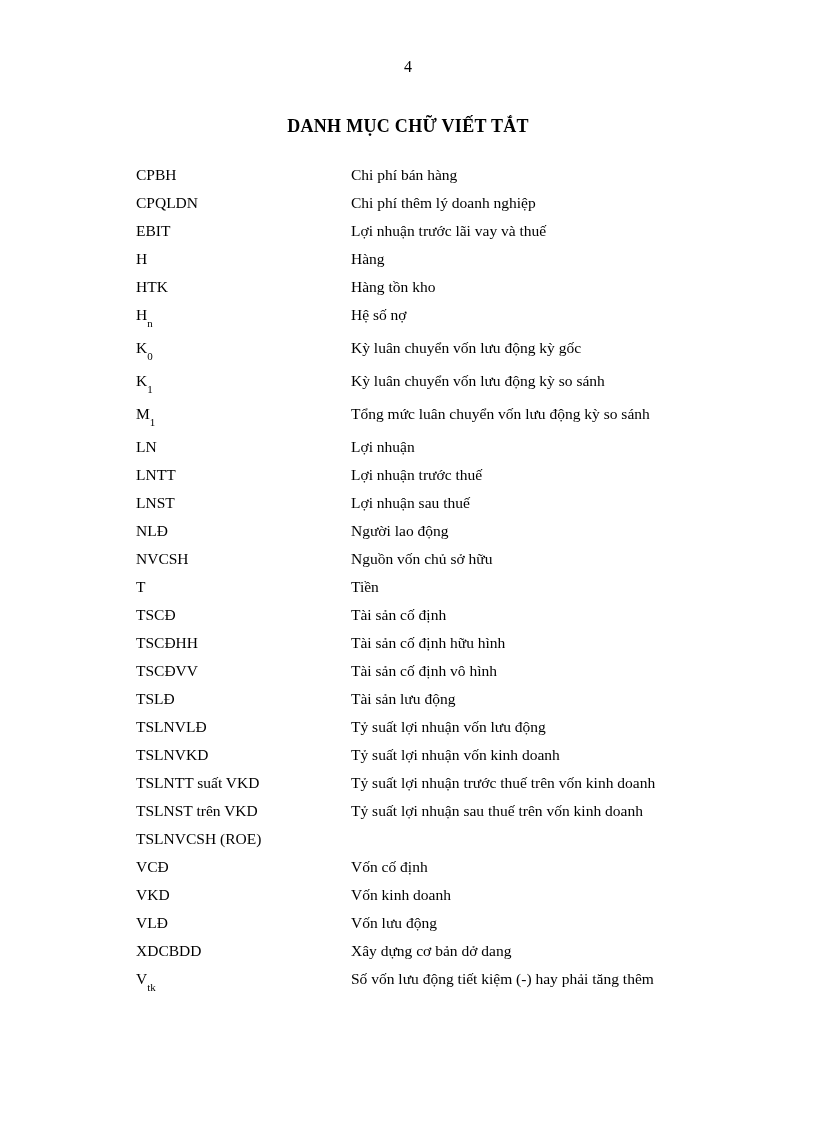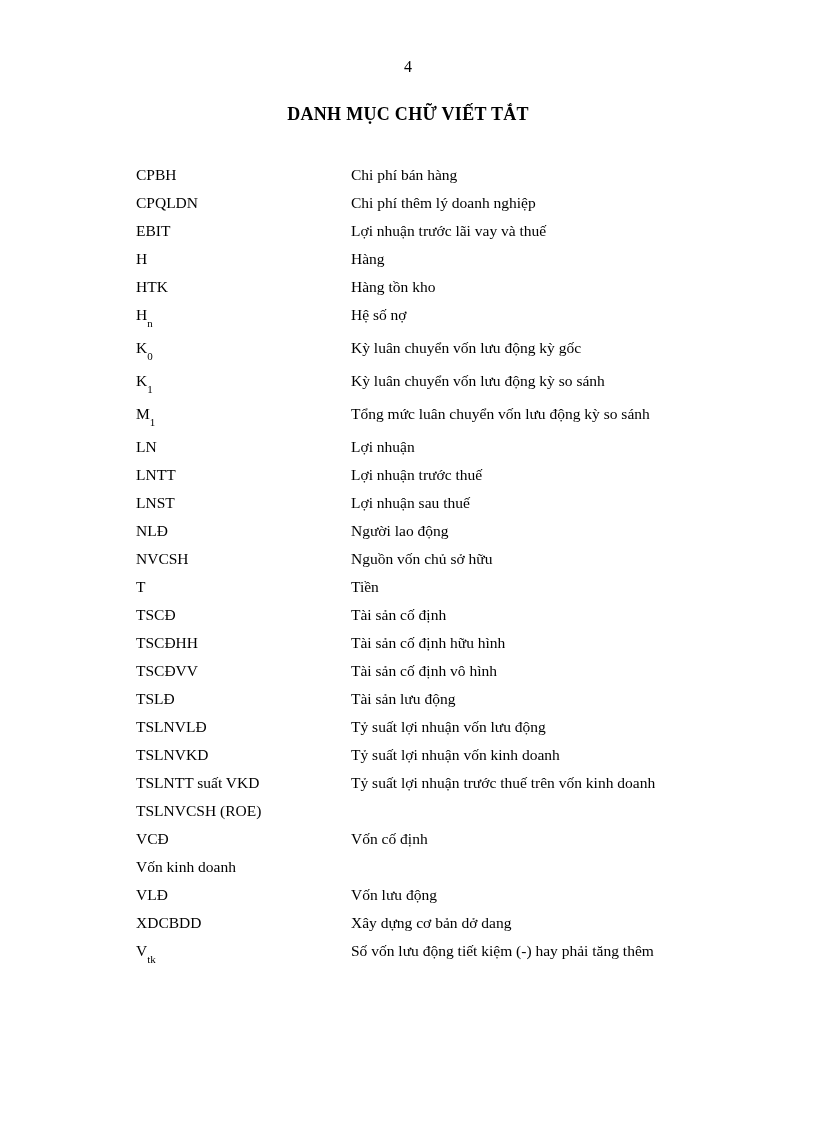--- a/index.html
+++ b/index.html
@@ -13,25 +13,25 @@
     }
     .page-number {
       text-align: center;
       font-size: 16px;
       padding-top: 58px;
     }
     .heading {
       text-align: center;
       font-weight: bold;
       font-size: 18px;
-      margin-top: 28px;
+      margin-top: 40px;
       letter-spacing: 0.3px;
     }
     .content {
-      margin-top: 36px;
+      margin-top: 24px;
       margin-left: 136px;
     }
     .row {
       display: flex;
       align-items: baseline;
       line-height: 28px;
       font-size: 15.5px;
     }
     .abbr {
       width: 215px;
@@ -136,27 +136,32 @@
     </div>
     <div class="row">
       <div class="abbr">TSLNVKD</div>
       <div class="def">Tỷ suất lợi nhuận vốn kinh doanh</div>
     </div>
     <div class="row">
       <div class="abbr">TSLNTT  suất VKD</div>
       <div class="def">Tỷ suất lợi nhuận trước thuế trên vốn kinh doanh</div>
     </div>
     <div class="row">
+      <div class="abbr">TSLNST  trên VKD</div>
+      <div class="def">Tỷ suất lợi nhuận sau thuế trên vốn kinh doanh</div>
+    </div>
+    <div class="row">
       <div class="abbr">TSLNVCSH  (ROE)</div>
     </div>
     <div class="row">
       <div class="abbr">VCĐ</div>
       <div class="def">Vốn cố định</div>
     </div>
     <div class="row">
+      <div class="abbr">VKD</div>
       <div class="def">Vốn kinh doanh</div>
     </div>
     <div class="row">
       <div class="abbr">VLĐ</div>
       <div class="def">Vốn lưu động</div>
     </div>
     <div class="row">
       <div class="abbr">XDCBDD</div>
       <div class="def">Xây dựng cơ bản dở dang</div>
     </div>

